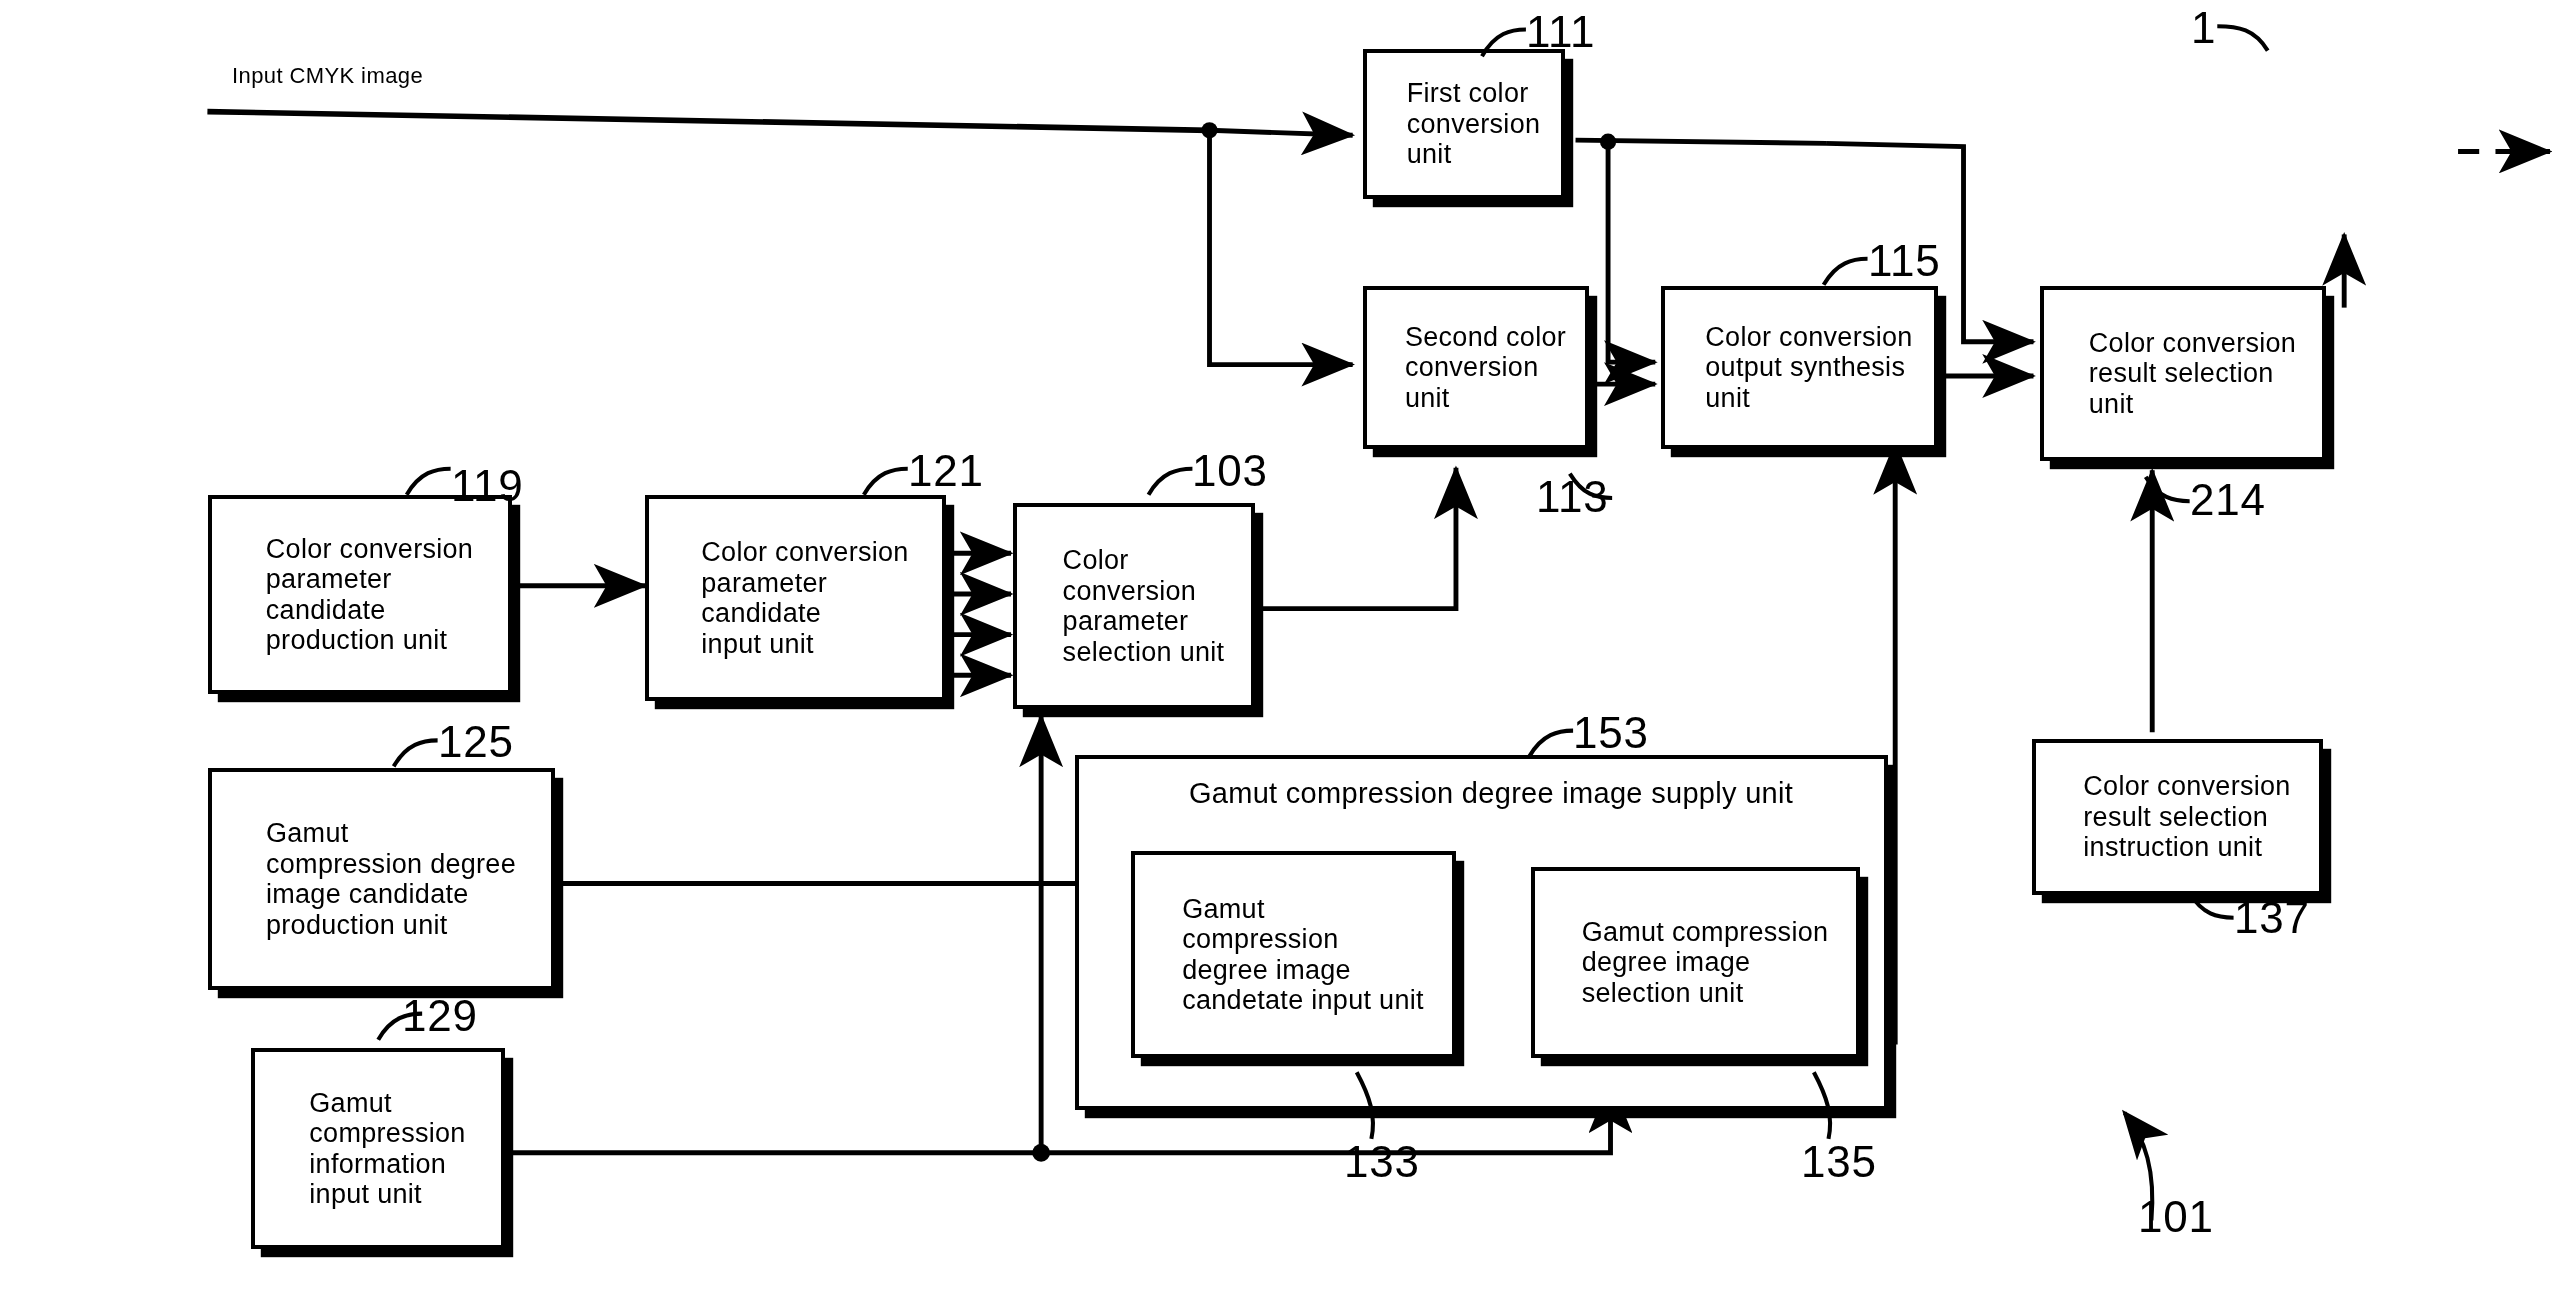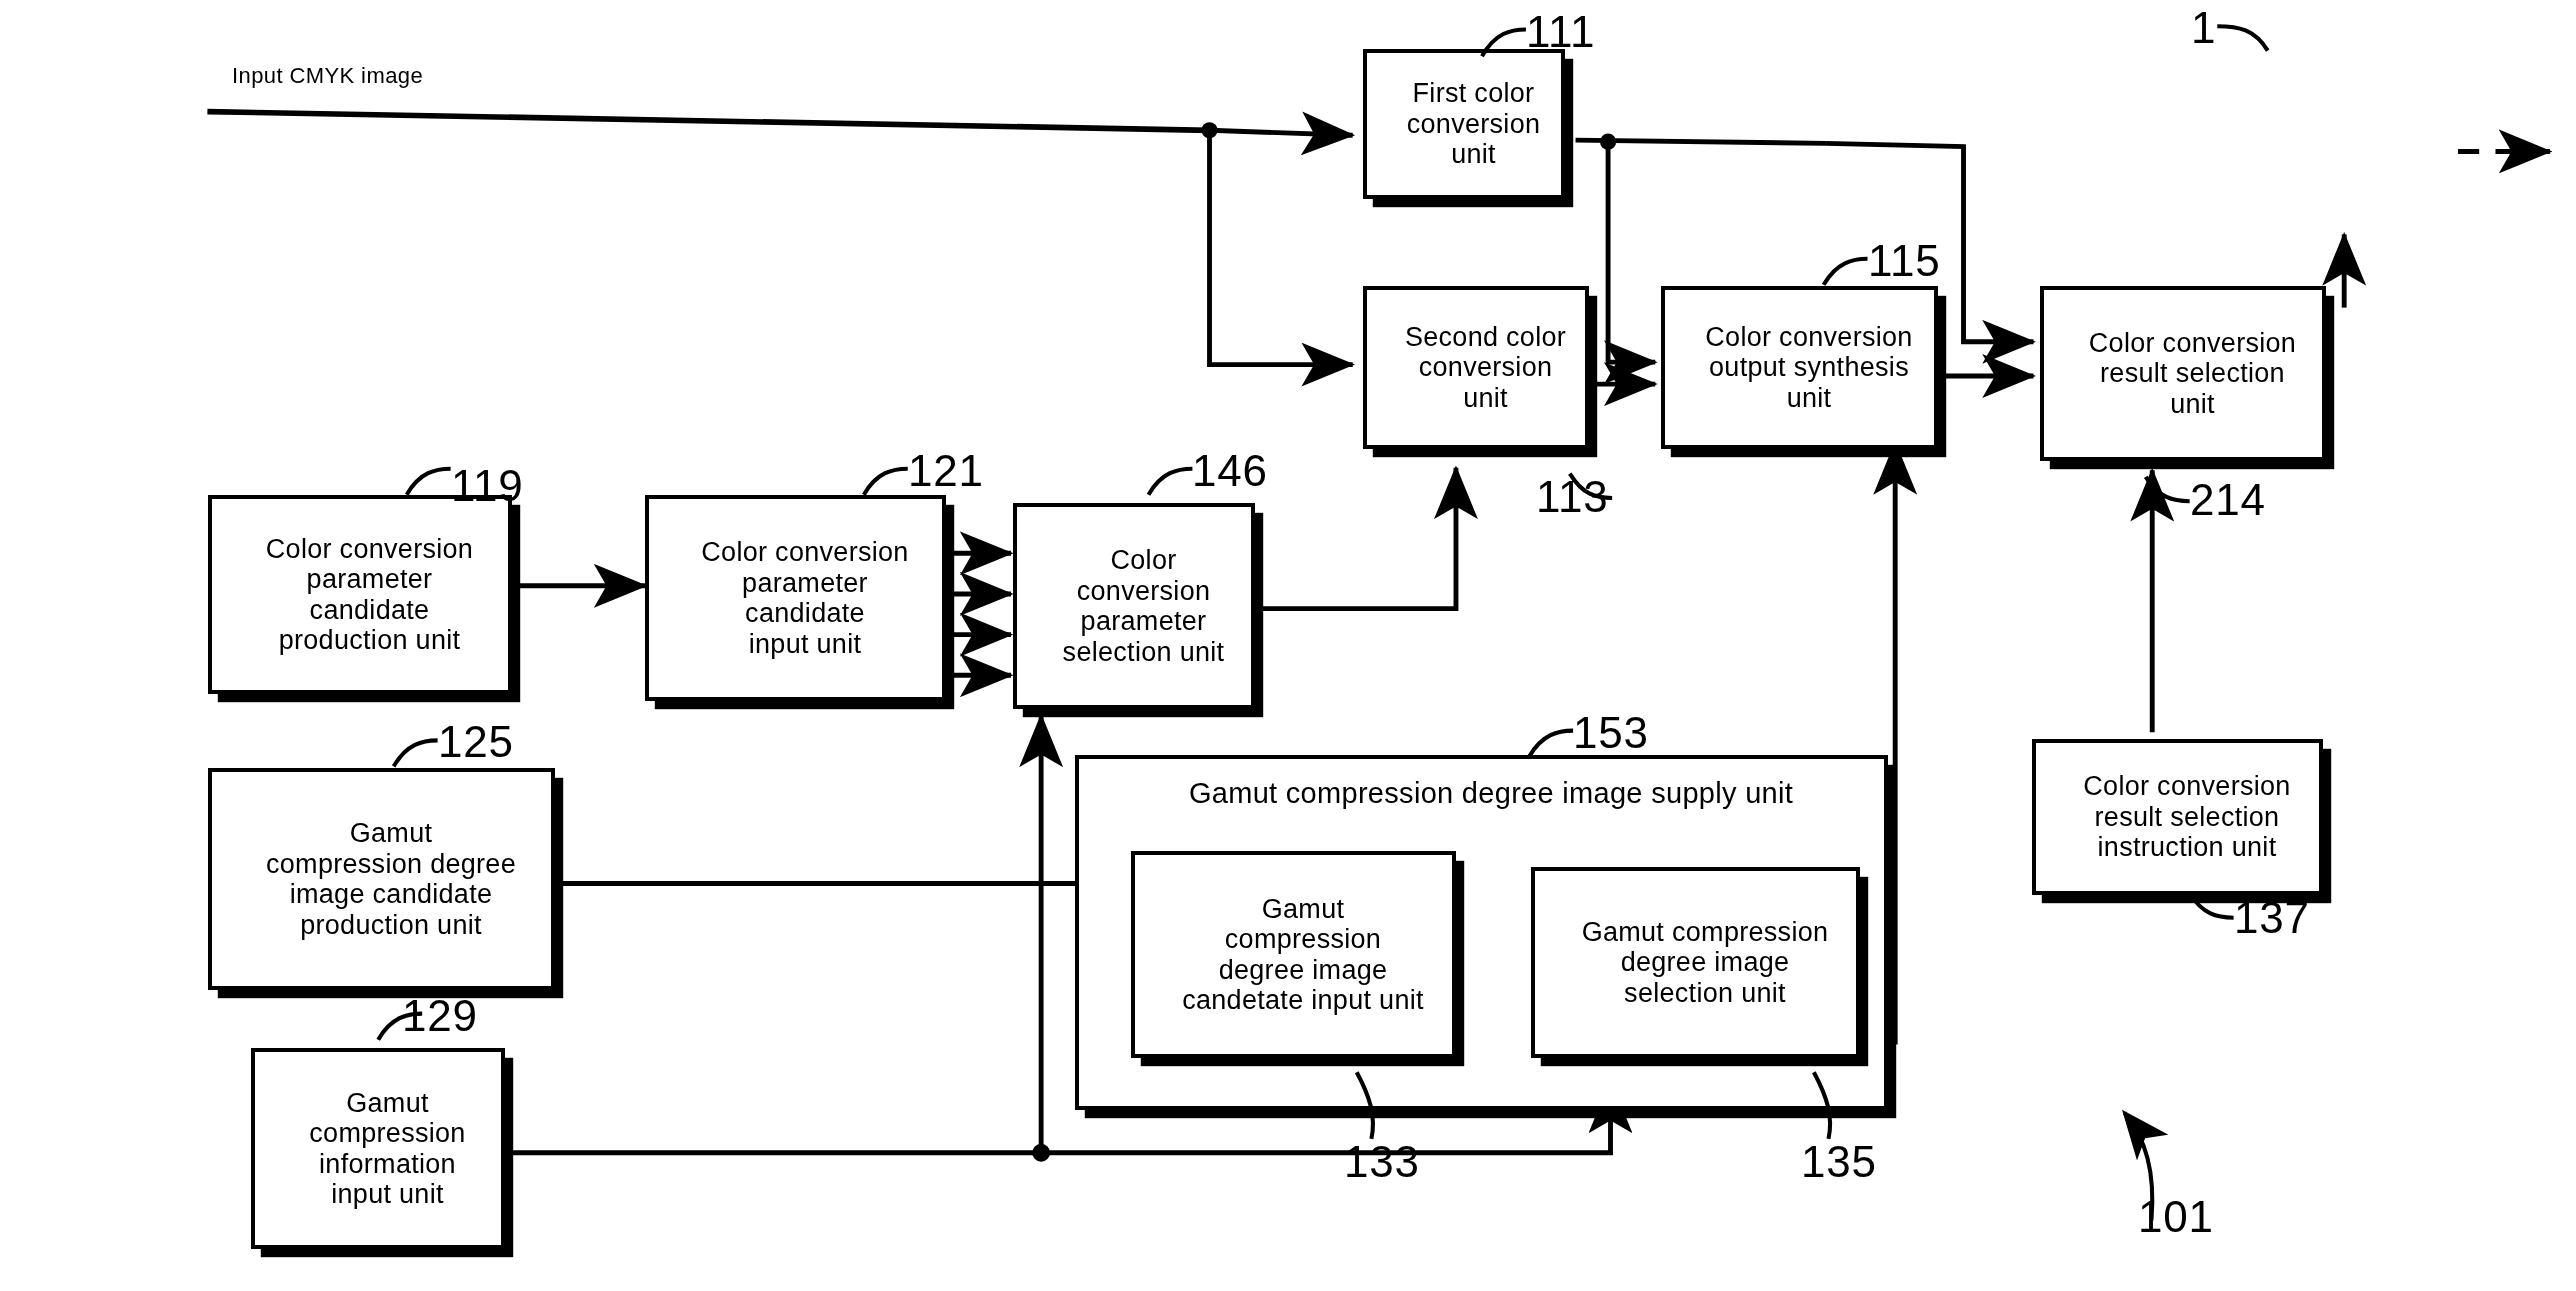--- a/index.html
+++ b/index.html
@@ -14,21 +14,20 @@
   
   .box{
     position:absolute;
     box-sizing:border-box;
     background:#fff;
     border:4.1px solid #000;
     box-shadow:9px 9px 0 -0.8px #000;
     display:flex;
     align-items:center;
     justify-content:center;
-    text-align:center;
     line-height:1.13;
     font-size:27px;
     letter-spacing:0.3px;
     z-index:5;
     padding-left:19px;
   }
   .box.container{
     box-shadow:9px 9px 0 -0.8px #000;
     align-items:flex-start;
     justify-content:center;
@@ -258,21 +257,21 @@
         <div>instruction unit</div>
       </span>
   </div>
 
   <div class="ref" style="left:1526px;top:6.5px;">111</div>
   <div class="ref" style="left:1536px;top:472px;">113</div>
   <div class="ref" style="left:1868px;top:236px;">115</div>
   <div class="ref" style="left:2190px;top:475px;">214</div>
   <div class="ref" style="left:451px;top:446px;margin-top:15px;">119</div>
   <div class="ref" style="left:908px;top:446px;">121</div>
-  <div class="ref" style="left:1192px;top:446px;">146</div>
+  <div class="ref" style="left:1192px;top:446px;">103</div>
   <div class="ref" style="left:438px;top:717px;">125</div>
   <div class="ref" style="left:1573px;top:708px;">153</div>
   <div class="ref" style="left:402px;top:991px;">129</div>
   <div class="ref" style="left:1344px;top:1137px;">133</div>
   <div class="ref" style="left:1801px;top:1137px;">135</div>
   <div class="ref" style="left:2234px;top:893px;">137</div>
   <div class="ref" style="left:2191px;top:3.3px;">1</div>
   <div class="ref" style="left:2118px;top:1192px;margin-left:20px;">101</div>
 
 </div>

